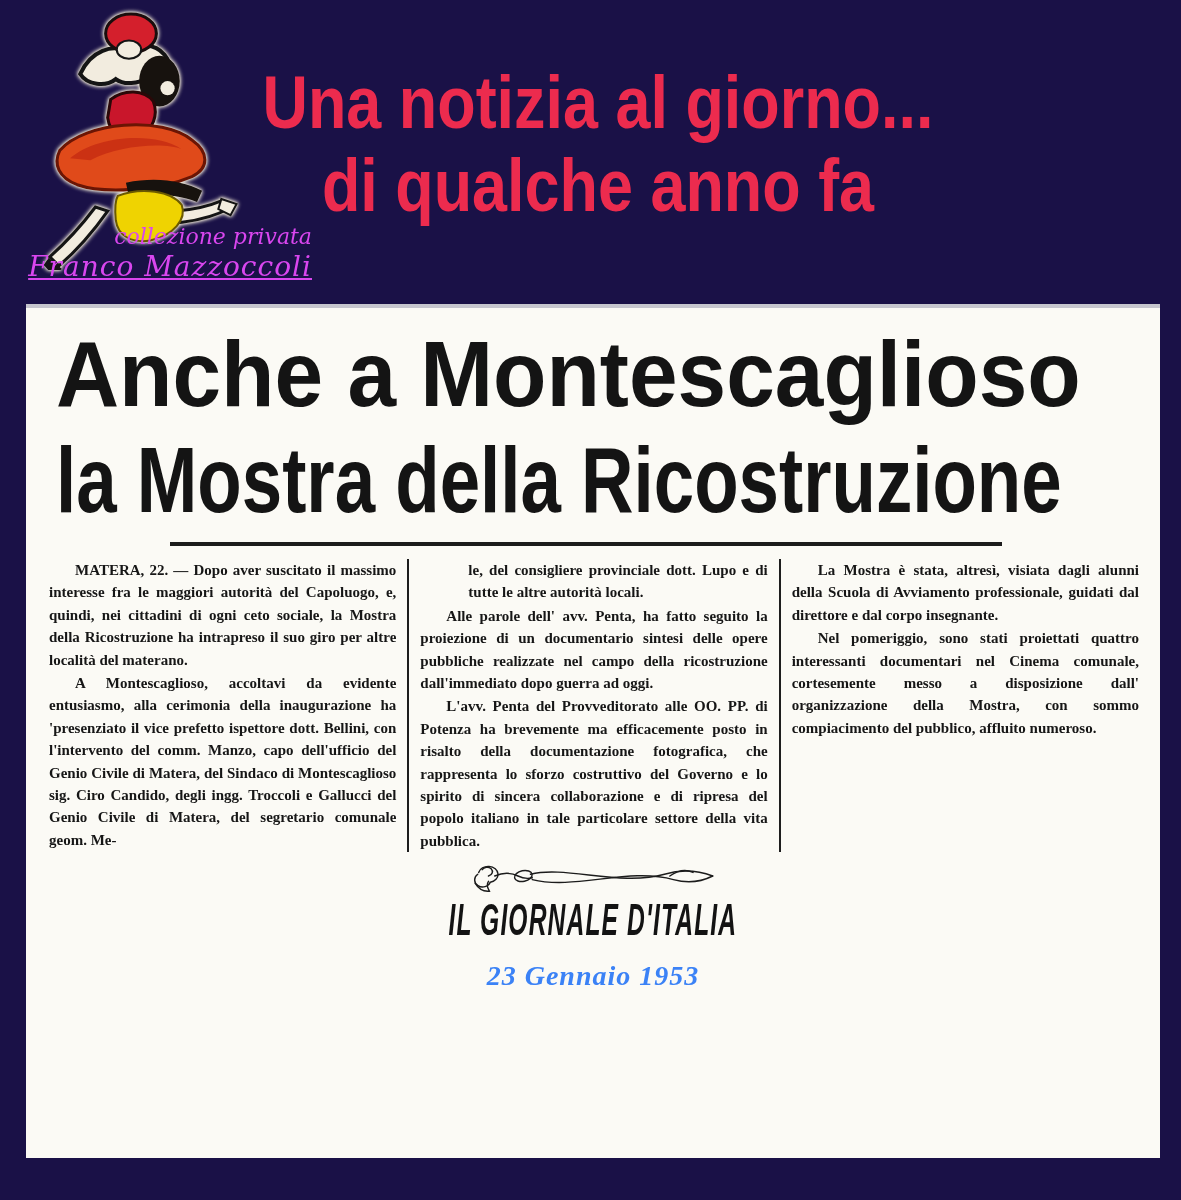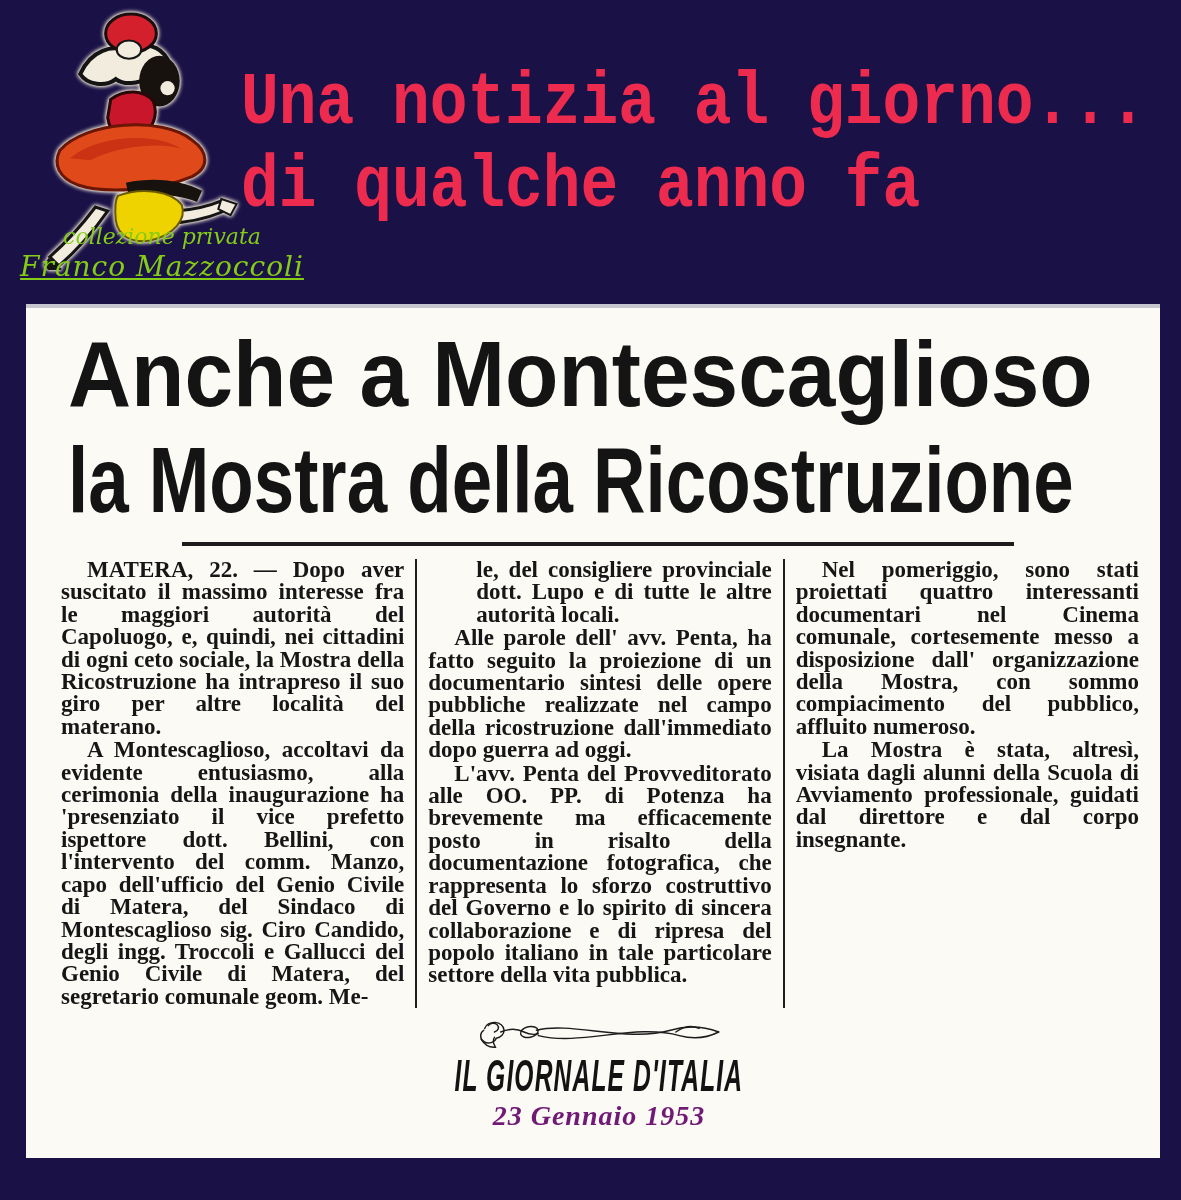--- a/index.html
+++ b/index.html
@@ -10,47 +10,46 @@
     font-family: "Liberation Serif", serif;
   }
 
   
   .dancer {
     position: absolute; left: 24px; top: 8px;
     width: 214px; height: 262px;
     filter: drop-shadow(0 0 2px #efe8d8) drop-shadow(0 0 1px #efe8d8);
   }
   .page-title {
-    position: absolute; left: 180px; top: 62px; width: 812px;
-    text-align: left; color: #ec2b4e;
-    font-family: Liberation Mono, monospace; font-weight: bold;
+    position: absolute; left: 192px; top: 62px; width: 812px;
+    text-align: center; color: #ec2b4e;
+    font-family: Liberation Sans, sans-serif; font-weight: bold;
   }
   .page-title .t-line {
     display: block; white-space: nowrap;
     font-size: 74px; line-height: 1.12;
     transform: scaleX(0.85); transform-origin: 50% 50%;
   }
   .credit {
     position: absolute; left: 12px; top: 224px; width: 300px;
-    text-align: center; color: #84cc16;
+    text-align: right; color: #d946ef;
     font-family: "DejaVu Serif", serif; font-style: italic;
   }
   .credit .c1 { font-size: 22px; line-height: 1.2; }
   .credit .c2 { font-size: 28px; line-height: 1.2; letter-spacing: 1px; text-decoration: underline; }
 
   
   .clipping {
     position: absolute; left: 26px; top: 304px;
     width: 1134px; height: 854px;
     background: #fbfaf5;
     border-top: 4px solid #c6c6ce;
     box-sizing: border-box;
     color: #161616;
     overflow: hidden;
-    padding-left: 12px;
   }
   .headline {
     padding: 20px 0 0 30px;
     font-family: "Liberation Sans", sans-serif; font-weight: bold;
     color: #141414;
   }
   .hl { display: block; white-space: nowrap; transform-origin: 0 50%; }
   .hl1 { font-size: 92px; line-height: 1.0; transform: scaleX(0.95); }
   .hl2 { font-size: 92px; line-height: 1.0; margin-top: 14px; transform: scaleX(0.79); }
   .headline-rule {
@@ -58,41 +57,41 @@
     border-top: 4px solid #1c1c1c;
   }
 
   .article-body {
     display: flex; flex-direction: row;
     margin: 13px 10px 0 12px;
   }
   .column {
     flex: 1 1 0; padding: 0 11px;
     font-family: "Liberation Serif", serif;
-    font-weight: 700; font-size: 23px; line-height: 22.4px;
+    font-weight: 700; font-size: 15px; line-height: 22.4px;
     text-align: justify;
   }
   .column + .column { border-left: 2px solid #1d1d1d; }
   .column p { margin: 0; text-indent: 26px; }
   .column p + p { margin-top: 1px; }
   .column.continuation p:first-child { text-indent: 0; margin-left: 48px; }
 
   
   .clip-footer { text-align: center; margin-top: 4px; font-style: italic; }
   .rose { display: block; margin: 0 auto; width: 268px; height: 40px; }
   .masthead {
     display: inline-block; white-space: nowrap;
     font-family: "Liberation Sans", sans-serif; font-weight: bold;
     font-size: 44px; line-height: 1.0;
     transform: scale(0.56, 1.0); transform-origin: 50% 50%;
     letter-spacing: 2px; color: #131313; margin-top: 2px;
   }
   .clip-date {
     font-family: "Liberation Serif", serif; font-weight: bold;
-    font-size: 28px; margin-top: 2px; color: #701a75;
+    font-size: 28px; margin-top: 18px; color: #3b82f6;
     letter-spacing: 1px;
   }
 </style>
 </head>
 <body>
 
 <svg class="dancer" viewBox="0 0 210 258" xmlns="http://www.w3.org/2000/svg" aria-hidden="true">
 
   <path d="M55,65 C65,42 88,34 102,44 C112,35 128,34 138,46 C148,58 142,70 132,75
            L122,68 C112,75 98,76 90,70 C80,78 62,76 55,65 Z" fill="#f2ecdf" stroke="#141414" stroke-width="4"></path>
@@ -141,22 +140,22 @@
     <div class="column">
         <p class="para">MATERA, 22. — Dopo aver suscitato il massimo interesse fra le maggiori autorità del Capoluogo, e, quindi, nei cittadini di ogni ceto sociale, la Mostra della Ricostruzione ha intrapreso il suo giro per altre località del materano.</p>
         <p class="para">A Montescaglioso, accoltavi da evidente entusiasmo, alla cerimonia della inaugurazione ha 'presenziato il vice prefetto ispettore dott. Bellini, con l'intervento del comm. Manzo, capo dell'ufficio del Genio Civile di Matera, del Sindaco di Montescaglioso sig. Ciro Candido, degli ingg. Troccoli e Gallucci del Genio Civile di Matera, del segretario comunale geom. Me-</p>
       </div>
     <div class="column continuation">
         <p class="para">le, del consigliere provinciale dott. Lupo e di tutte le altre autorità locali.</p>
         <p class="para">Alle parole dell' avv. Penta, ha fatto seguito la proiezione di un documentario sintesi delle opere pubbliche realizzate nel campo della ricostruzione dall'immediato dopo guerra ad oggi.</p>
         <p class="para">L'avv. Penta del Provveditorato alle OO. PP. di Potenza ha brevemente ma efficacemente posto in risalto della documentazione fotografica, che rappresenta lo sforzo costruttivo del Governo e lo spirito di sincera collaborazione e di ripresa del popolo italiano in tale particolare settore della vita pubblica.</p>
       </div>
     <div class="column">
+        <p class="para">La Mostra è stata, altresì, visiata dagli alunni della Scuola di Avviamento professionale, guidati dal direttore e dal corpo insegnante.</p>
         <p class="para">Nel pomeriggio, sono stati proiettati quattro interessanti documentari nel Cinema comunale, cortesemente messo a disposizione dall' organizzazione della Mostra, con sommo compiacimento del pubblico, affluito numeroso.</p>
-        <p class="para">La Mostra è stata, altresì, visiata dagli alunni della Scuola di Avviamento professionale, guidati dal direttore e dal corpo insegnante.</p>
       </div>
   </div>
 
   <div class="clip-footer">
 
     <svg class="rose" viewBox="0 0 300 44" xmlns="http://www.w3.org/2000/svg" aria-hidden="true">
       <g fill="none" stroke="#1c1c1c" stroke-width="1.6" stroke-linecap="round">
         <path d="M22,18 a11,9 0 1 1 13,11 a9,8 0 1 1 -14,-9"></path>
         <path d="M26,15 a6,5 0 1 1 7,7"></path>
         <path d="M18,30 q6,10 16,9 q-4,-7 -1,-11"></path>

